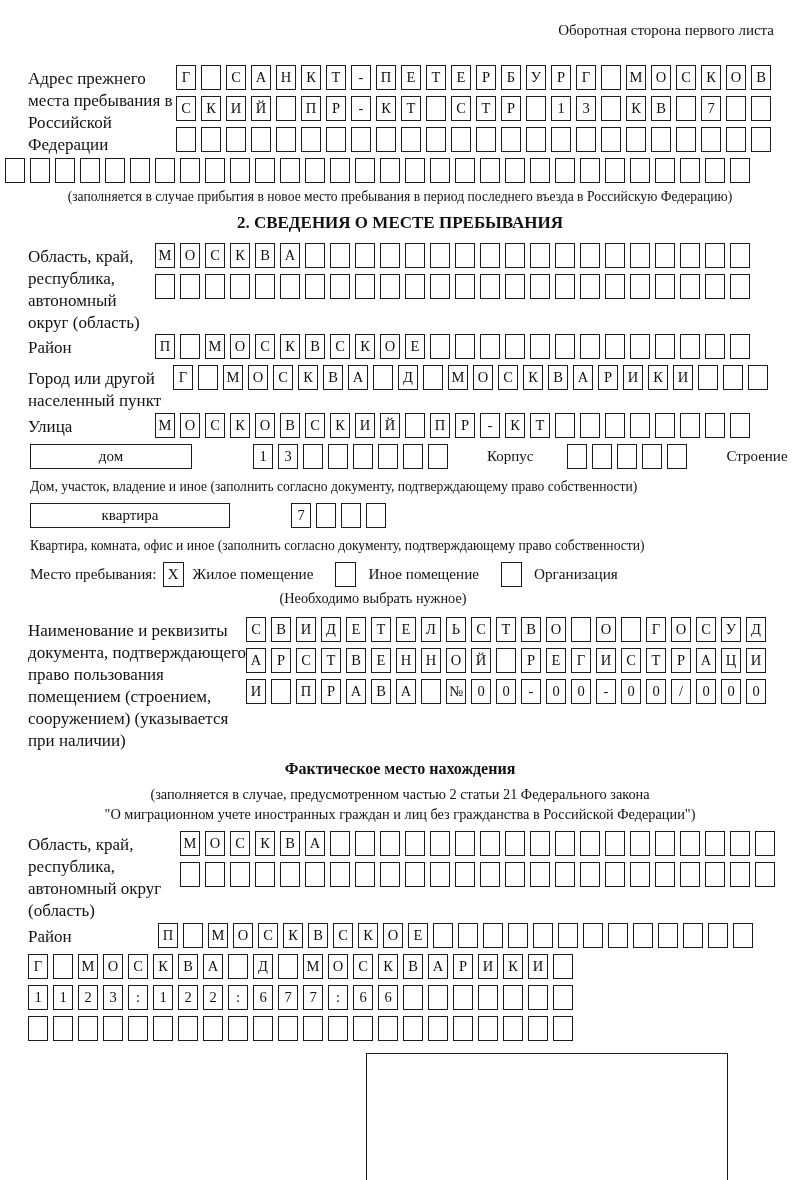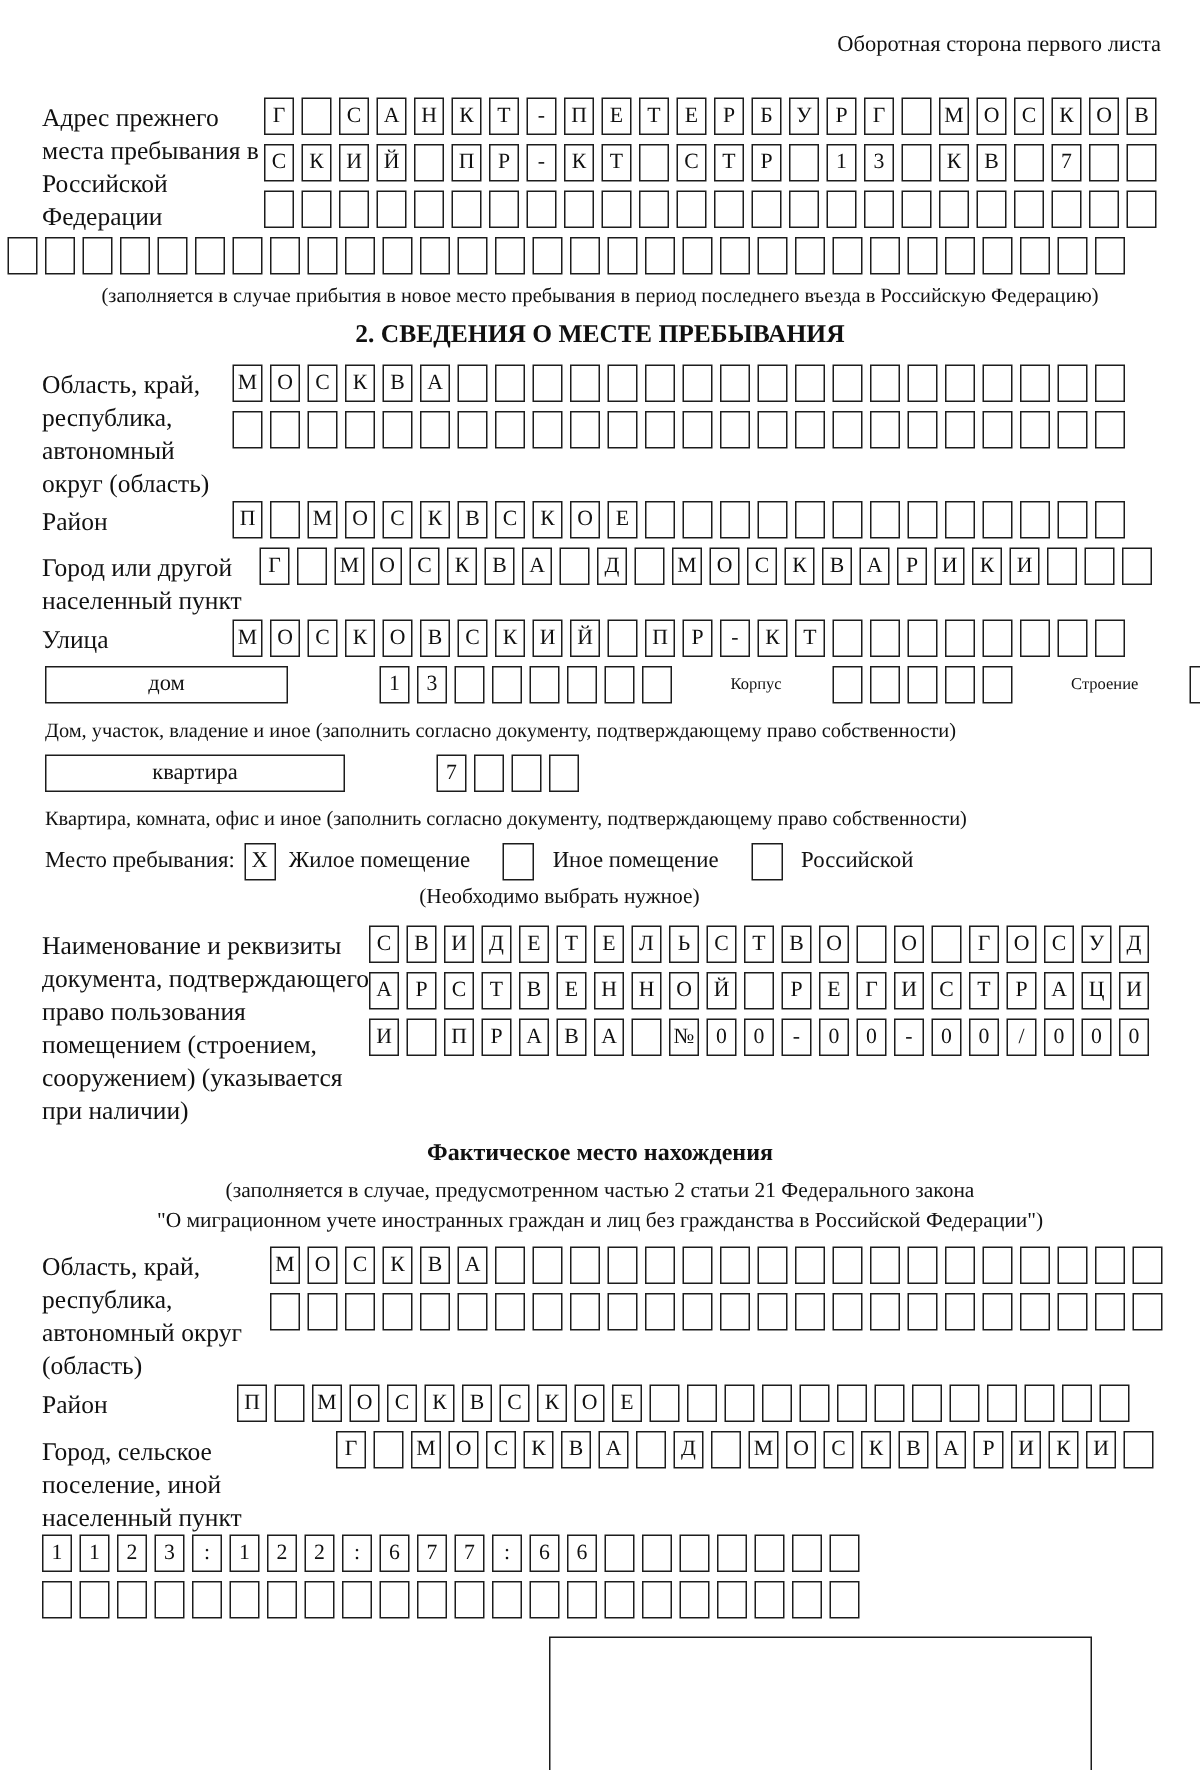--- a/index.html
+++ b/index.html
@@ -28,21 +28,21 @@
   .fullrow { margin-left:-23px; }
 
   .caption { font-size:13.6px; text-align:center; margin:0 24px 8px 0; }
   .h2 { font-size:17px; font-weight:bold; text-align:center; margin:2px 24px 10px 0; }
   .h3 { font-size:16px;  font-weight:bold; text-align:center; margin:8px 24px 8px 0; }
   .note-c { font-size:14.3px; text-align:center; margin:0 24px 3px 0; }
 
   .dom-row { display:flex; align-items:flex-start; margin:0 0 4px 2px;gap:27px; }
   .box-label { border:1.5px solid #1c1c1c; height:25px; line-height:23px;
                text-align:center; font-size:15px; flex:none; }
-  .inline-lab { font-size:11px; line-height:25px; margin:0 7px; flex:none; }
+  .inline-lab { font-size:15px; line-height:25px; margin:0 7px; flex:none; }
 
   .mesto { display:flex; align-items:center; font-size:15.2px; margin:6px 0 3px 2px; }
   .checkbox { display:inline-block; width:21px; height:25px; border:1.5px solid #1c1c1c;
               text-align:center; line-height:23px; font-size:15px; flex:none; }
   .cb-gap1 { margin:0 9px 0 6px; }
   .cb-gap2 { margin:0 12px 0 22px; }
   .mesto-note { font-size:14.3px; margin:0 0 10px 160px; width:370px; text-align:center; }
 
   .stamp-box { border:1.6px solid #1c1c1c; width:362px; height:176px; margin:6px 0 5px 338px; }
 </style>
@@ -107,21 +107,21 @@
   </div>
   <div class="caption" style="text-align:left; margin-left:2px;">Квартира, комната, офис и иное (заполнить согласно документу, подтверждающему право собственности)</div>
 
   <div class="mesto">
     <span>Место пребывания:</span>
     <span class="checkbox cb-gap1">X</span>
     <span>Жилое помещение</span>
     <span class="checkbox cb-gap2"></span>
     <span>Иное помещение</span>
     <span class="checkbox cb-gap2"></span>
-    <span>Российской</span>
+    <span>Организация</span>
   </div>
   <div class="mesto-note">(Необходимо выбрать нужное)</div>
 
   <div class="frow">
     <div class="label w-doc">Наименование и реквизиты документа, подтверждающего право пользования помещением (строением, сооружением) (указывается при наличии)</div>
     <div>
       <div class="cells"><span class="cell">С</span><span class="cell">В</span><span class="cell">И</span><span class="cell">Д</span><span class="cell">Е</span><span class="cell">Т</span><span class="cell">Е</span><span class="cell">Л</span><span class="cell">Ь</span><span class="cell">С</span><span class="cell">Т</span><span class="cell">В</span><span class="cell">О</span><span class="cell"></span><span class="cell">О</span><span class="cell"></span><span class="cell">Г</span><span class="cell">О</span><span class="cell">С</span><span class="cell">У</span><span class="cell">Д</span></div>
       <div class="cells"><span class="cell">А</span><span class="cell">Р</span><span class="cell">С</span><span class="cell">Т</span><span class="cell">В</span><span class="cell">Е</span><span class="cell">Н</span><span class="cell">Н</span><span class="cell">О</span><span class="cell">Й</span><span class="cell"></span><span class="cell">Р</span><span class="cell">Е</span><span class="cell">Г</span><span class="cell">И</span><span class="cell">С</span><span class="cell">Т</span><span class="cell">Р</span><span class="cell">А</span><span class="cell">Ц</span><span class="cell">И</span></div>
       <div class="cells"><span class="cell">И</span><span class="cell"></span><span class="cell">П</span><span class="cell">Р</span><span class="cell">А</span><span class="cell">В</span><span class="cell">А</span><span class="cell"></span><span class="cell">№</span><span class="cell">0</span><span class="cell">0</span><span class="cell">-</span><span class="cell">0</span><span class="cell">0</span><span class="cell">-</span><span class="cell">0</span><span class="cell">0</span><span class="cell">/</span><span class="cell">0</span><span class="cell">0</span><span class="cell">0</span></div>
     </div>
@@ -138,21 +138,20 @@
       <div class="cells"><span class="cell"></span><span class="cell"></span><span class="cell"></span><span class="cell"></span><span class="cell"></span><span class="cell"></span><span class="cell"></span><span class="cell"></span><span class="cell"></span><span class="cell"></span><span class="cell"></span><span class="cell"></span><span class="cell"></span><span class="cell"></span><span class="cell"></span><span class="cell"></span><span class="cell"></span><span class="cell"></span><span class="cell"></span><span class="cell"></span><span class="cell"></span><span class="cell"></span><span class="cell"></span><span class="cell"></span></div>
     </div>
   </div>
 
   <div class="frow">
     <div class="label w-f-ray">Район</div>
     <div class="cells"><span class="cell">П</span><span class="cell"></span><span class="cell">М</span><span class="cell">О</span><span class="cell">С</span><span class="cell">К</span><span class="cell">В</span><span class="cell">С</span><span class="cell">К</span><span class="cell">О</span><span class="cell">Е</span><span class="cell"></span><span class="cell"></span><span class="cell"></span><span class="cell"></span><span class="cell"></span><span class="cell"></span><span class="cell"></span><span class="cell"></span><span class="cell"></span><span class="cell"></span><span class="cell"></span><span class="cell"></span><span class="cell"></span></div>
   </div>
 
   <div class="frow">
-    <div class="label w-f-gor">Город, сельское поселение, иной населенный пункт</div>
     <div class="cells"><span class="cell">Г</span><span class="cell"></span><span class="cell">М</span><span class="cell">О</span><span class="cell">С</span><span class="cell">К</span><span class="cell">В</span><span class="cell">А</span><span class="cell"></span><span class="cell">Д</span><span class="cell"></span><span class="cell">М</span><span class="cell">О</span><span class="cell">С</span><span class="cell">К</span><span class="cell">В</span><span class="cell">А</span><span class="cell">Р</span><span class="cell">И</span><span class="cell">К</span><span class="cell">И</span><span class="cell"></span></div>
   </div>
 
   <div class="frow">
     <div>
       <div class="cells"><span class="cell">1</span><span class="cell">1</span><span class="cell">2</span><span class="cell">3</span><span class="cell">:</span><span class="cell">1</span><span class="cell">2</span><span class="cell">2</span><span class="cell">:</span><span class="cell">6</span><span class="cell">7</span><span class="cell">7</span><span class="cell">:</span><span class="cell">6</span><span class="cell">6</span><span class="cell"></span><span class="cell"></span><span class="cell"></span><span class="cell"></span><span class="cell"></span><span class="cell"></span><span class="cell"></span></div>
       <div class="cells"><span class="cell"></span><span class="cell"></span><span class="cell"></span><span class="cell"></span><span class="cell"></span><span class="cell"></span><span class="cell"></span><span class="cell"></span><span class="cell"></span><span class="cell"></span><span class="cell"></span><span class="cell"></span><span class="cell"></span><span class="cell"></span><span class="cell"></span><span class="cell"></span><span class="cell"></span><span class="cell"></span><span class="cell"></span><span class="cell"></span><span class="cell"></span><span class="cell"></span></div>
     </div>
   </div>
 

